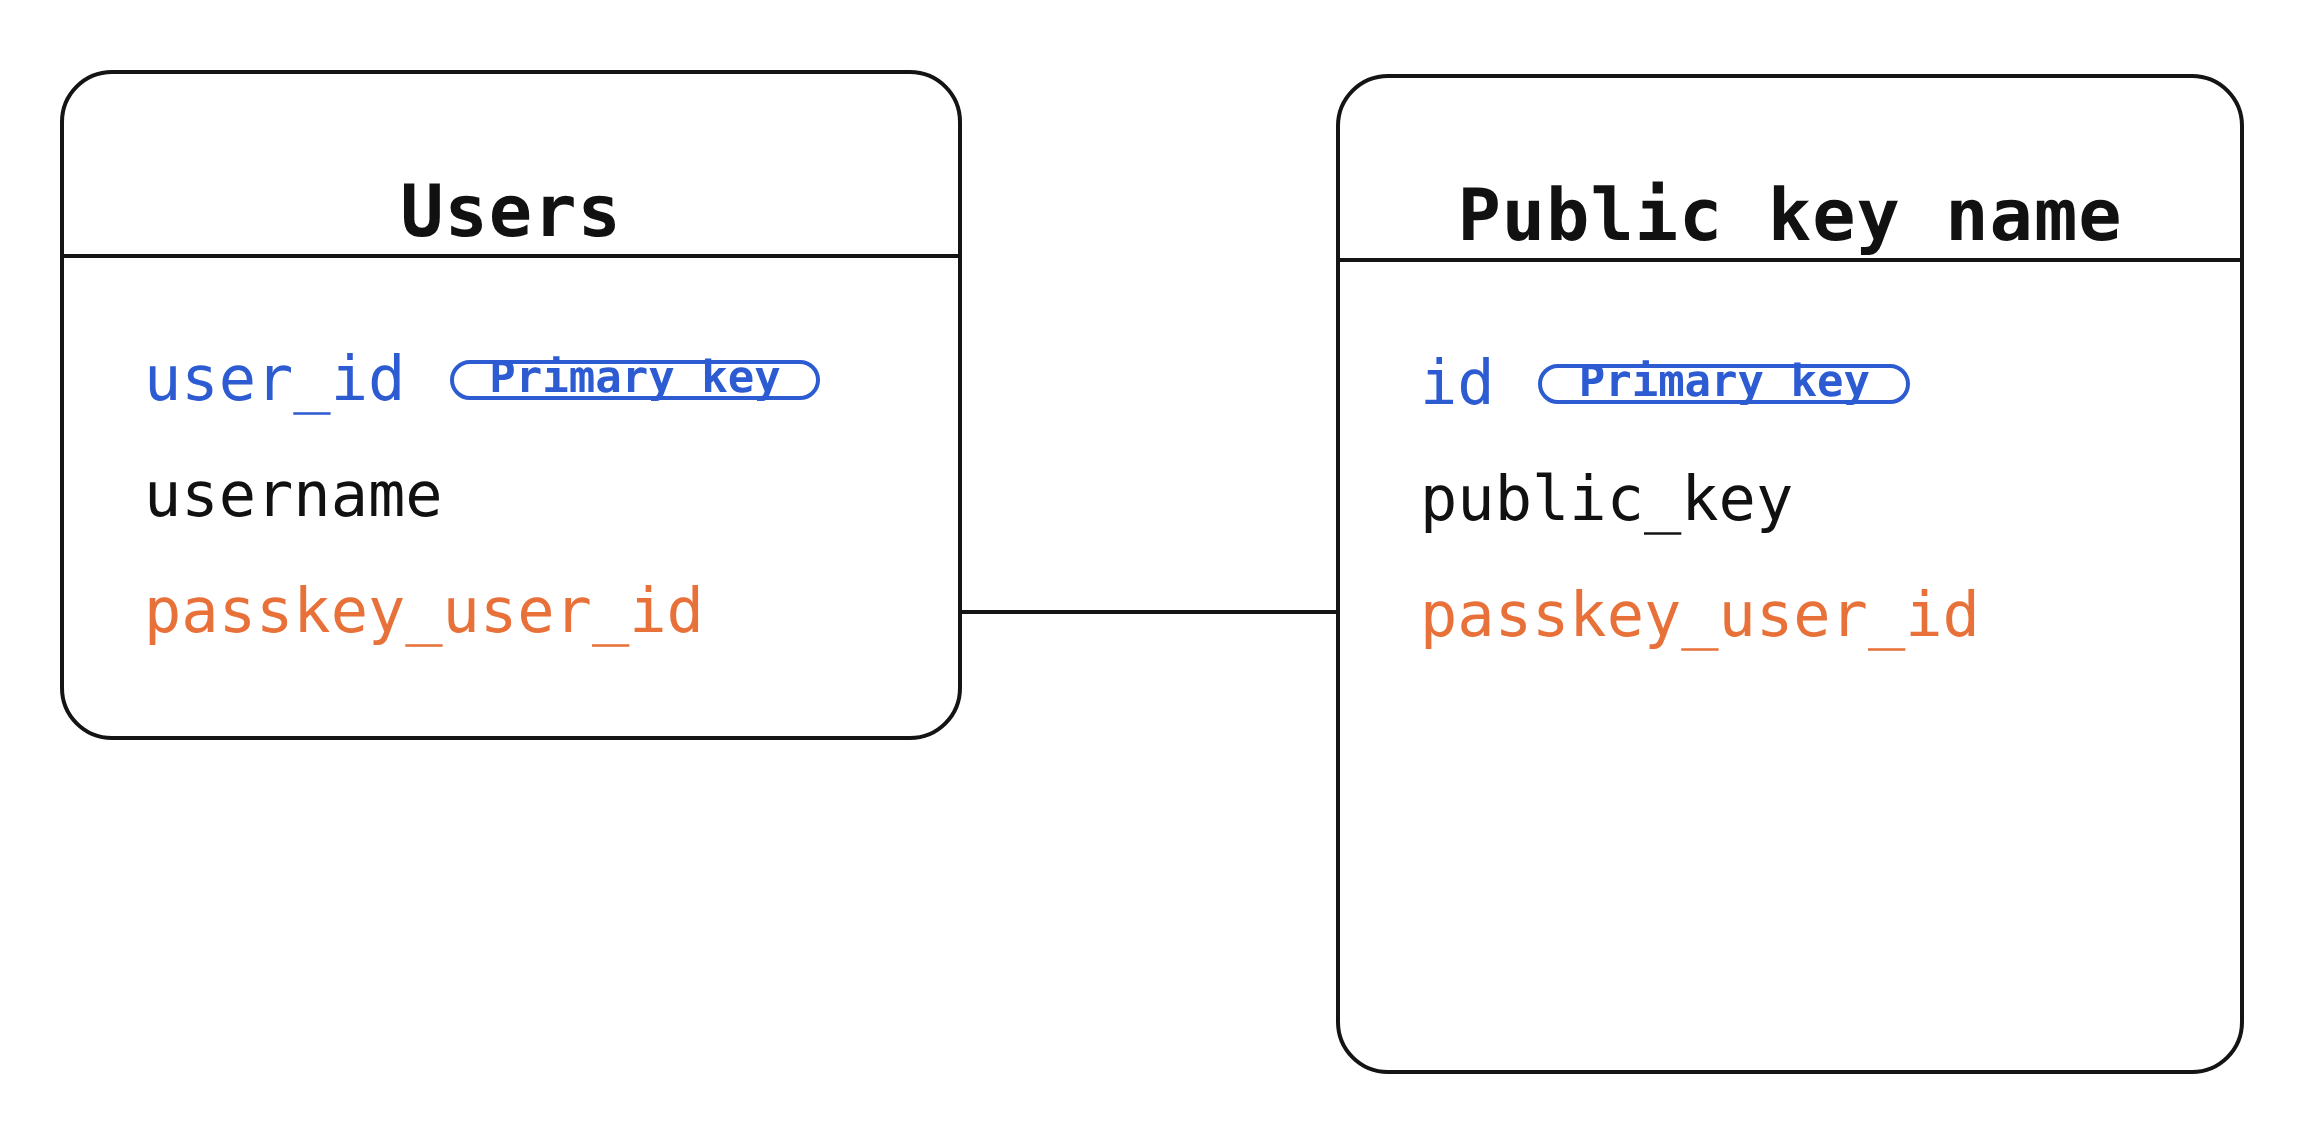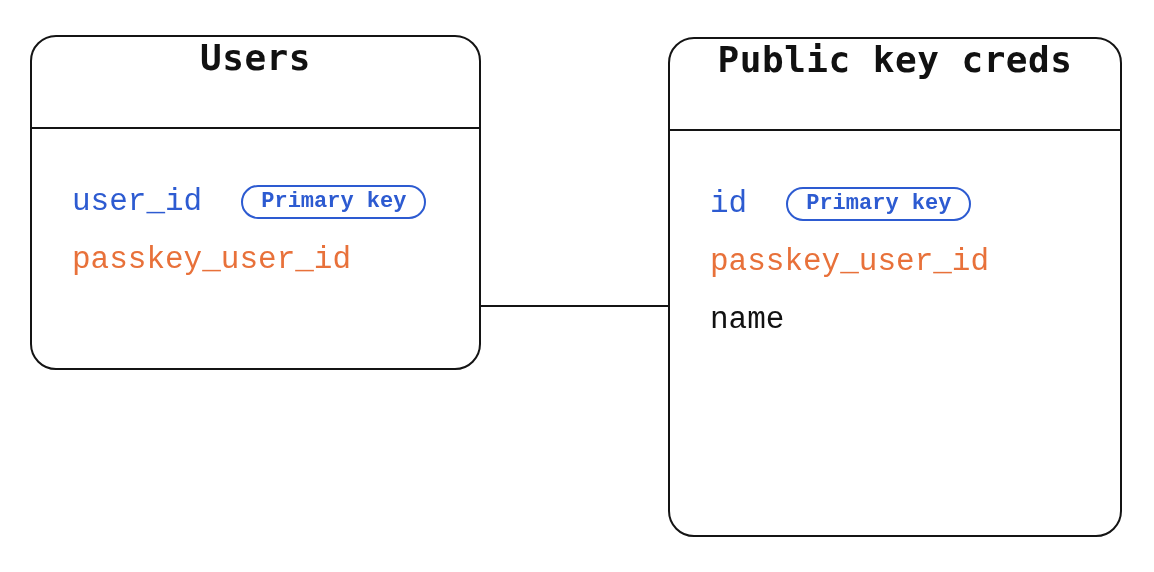--- a/index.html
+++ b/index.html
@@ -26,48 +26,47 @@
     background: var(--c-bg);
     border: 2px solid var(--c-line);
     border-radius: 26px;
   }
   #users-table  { left: 30px;  top: 35px; width: 451px; height: 335px; }
   #creds-table  { left: 668px; top: 37px; width: 454px; height: 500px; }
   .table-header {
     height: 92px;
     border-bottom: 2px solid var(--c-line);
     display: flex;
-    align-items: flex-start;
+    align-items: flex-end;
     justify-content: center;
   }
   .table-title {
     font-size: 36px;
     font-weight: bold;
     color: var(--c-text);
     letter-spacing: 0.5px;
   }
   .table-fields {
     padding: 32px 10px 0 40px;
   }
   .row {
     height: 58px;
     display: flex;
-    align-items: flex-end;
-    gap: 39px;
+    align-items: center;
+    gap: 22px;
     white-space: nowrap;
-    font-family: Liberation Mono, monospace;
   }
   .field-name { font-size: 31px; }
   .field-name.black  { color: var(--c-text); }
   .field-name.blue   { color: var(--c-blue); }
   .field-name.orange { color: var(--c-orange); }
   .badge {
     display: inline-flex;
     align-items: center;
-    height: 34px;
+    height: 20px;
     padding: 0 18px 2px 18px;
     border: 2px solid var(--c-blue);
     border-radius: 18px;
     color: var(--c-blue);
     font-size: 22px;
     font-weight: bold;
   }
   .relationship-line {
     position: absolute;
     left: 481px;
@@ -87,36 +86,39 @@
   <div id="users-table" class="entity-table">
     <div class="table-header">
       <div class="table-title">Users</div>
     </div>
     <div class="table-fields">
         <div class="row">
           <span class="field-name blue">user_id</span>
           <span class="badge">Primary key</span>
         </div>
         <div class="row">
+          <span class="field-name black">username</span>
+        </div>
+        <div class="row">
           <span class="field-name orange">passkey_user_id</span>
         </div>
       </div>
   </div>
 
   <div id="creds-table" class="entity-table">
     <div class="table-header">
-      <div class="table-title">Public key creds</div>
+      <div class="table-title">Public key name</div>
     </div>
     <div class="table-fields">
         <div class="row">
           <span class="field-name blue">id</span>
           <span class="badge">Primary key</span>
         </div>
         <div class="row">
-          <span class="field-name orange">passkey_user_id</span>
+          <span class="field-name black">public_key</span>
         </div>
         <div class="row">
-          <span class="field-name black">name</span>
+          <span class="field-name orange">passkey_user_id</span>
         </div>
       </div>
   </div>
 
 </div>
 
 </body></html>

